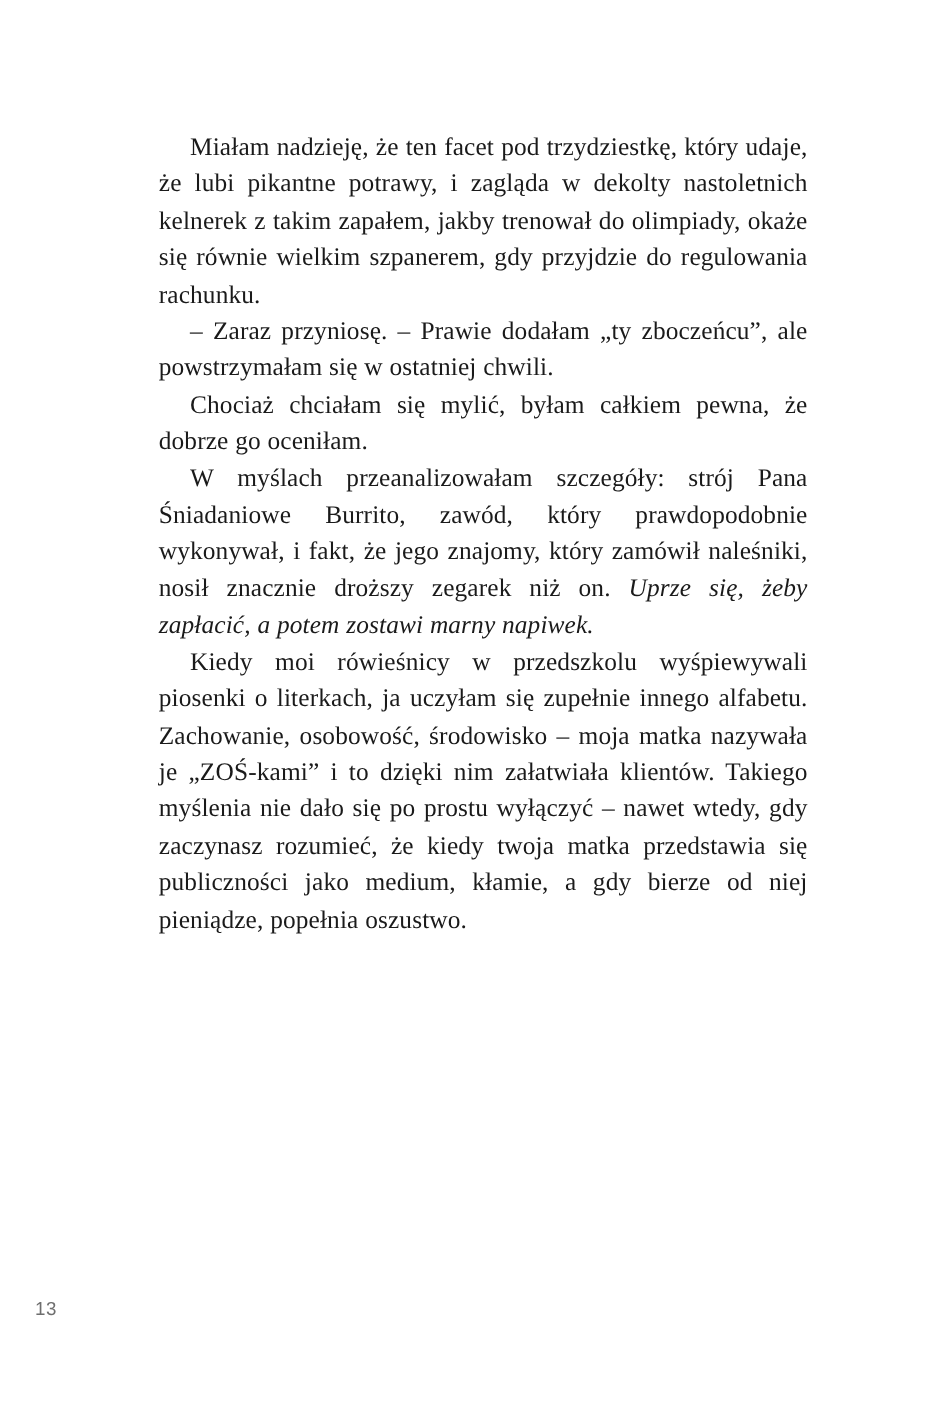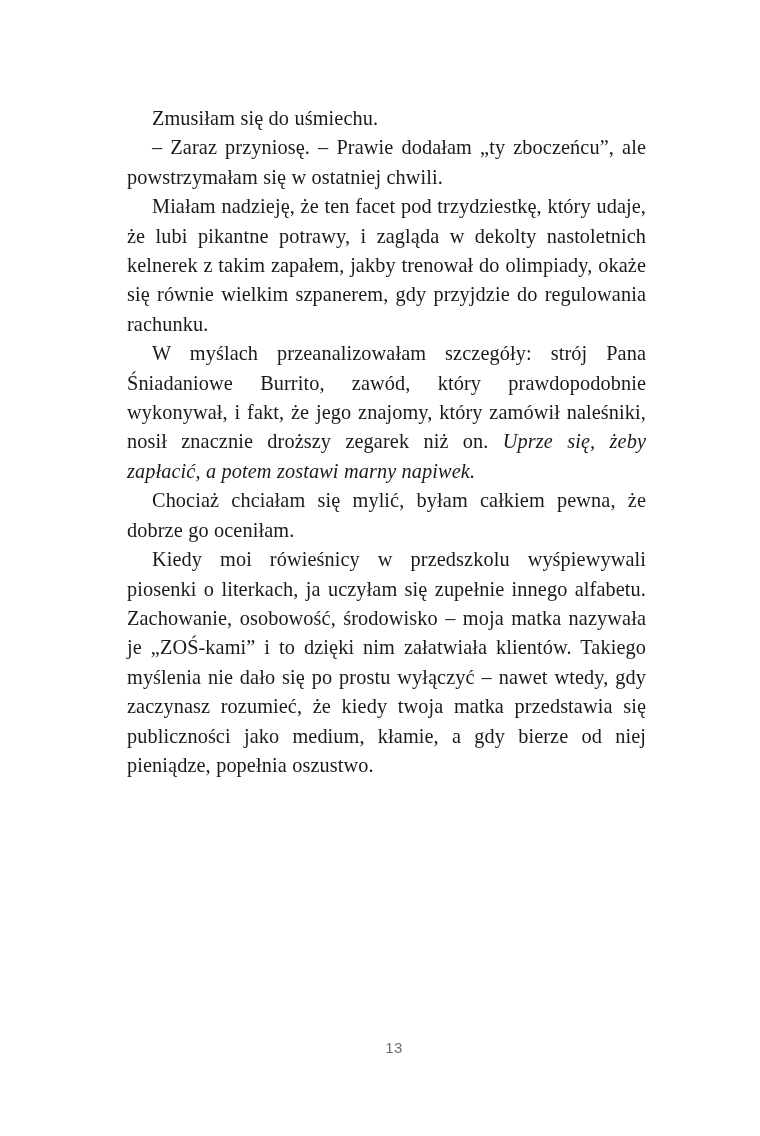--- a/index.html
+++ b/index.html
@@ -48,45 +48,43 @@
 
   .roman {
     font-style: normal;
   }
 
   .page-number {
     position: absolute;
     left: 0;
     right: 0;
     top: 1039px;
-    text-align: center;
     font-family: "Liberation Sans", "DejaVu Sans", sans-serif;
     font-size: 15px;
     color: #6e6e6e;
     letter-spacing: 0.4px;
     margin-left: 28px;
   }
 </style>
 </head>
 <body>
 
 <div class="page">
 
   <div class="text-block">
 
-    <p class="para">Zmusiłam się do uśmiechu.</p>
+
+    <p class="para">Miałam nadzieję, że ten facet pod trzydziestkę, który udaje, że lubi pikantne potrawy, i zagląda w dekolty nastoletnich kelnerek z takim zapałem, jakby trenował do olimpiady, okaże się równie wielkim szpanerem, gdy przyjdzie do regulowania rachunku.</p>
 
     <p class="para">– Zaraz przyniosę. – Prawie dodałam „ty zboczeńcu”, ale powstrzymałam się w ostatniej chwili.</p>
 
-    <p class="para">Miałam nadzieję, że ten facet pod trzydziestkę, który udaje, że lubi pikantne potrawy, i zagląda w dekolty nastoletnich kelnerek z takim zapałem, jakby trenował do olimpiady, okaże się równie wielkim szpanerem, gdy przyjdzie do regulowania rachunku.</p>
 
+    <p class="para">Chociaż chciałam się mylić, byłam całkiem pewna, że dobrze go oceniłam.</p>
 
     <p class="para"><span class="roman">W myślach przeanalizowałam szczegóły: strój Pana Śniadaniowe Burrito, zawód, który prawdopodobnie wykonywał, i fakt, że jego znajomy, który zamówił naleśniki, nosił znacznie droższy zegarek niż on. </span><i>Uprze się, żeby zapłacić, a potem zostawi marny napiwek.</i></p>
-
-    <p class="para">Chociaż chciałam się mylić, byłam całkiem pewna, że dobrze go oceniłam.</p>
 
     <p class="para">Kiedy moi rówieśnicy w przedszkolu wyśpiewywali piosenki o literkach, ja uczyłam się zupełnie innego alfabetu. Zachowanie, osobowość, środowisko – moja matka nazywała je „ZOŚ-kami” i to dzięki nim załatwiała klientów. Takiego myślenia nie dało się po prostu wyłączyć – nawet wtedy, gdy zaczynasz rozumieć, że kiedy twoja matka przedstawia się publiczności jako medium, kłamie, a gdy bierze od niej pieniądze, popełnia oszustwo.</p>
 
 
   </div>
 
   <div class="page-number">13</div>
 
 </div>
 

